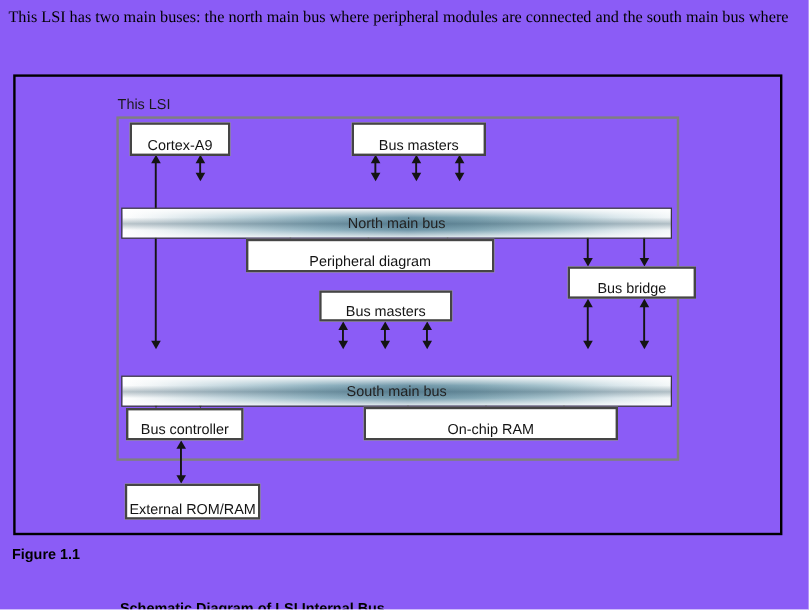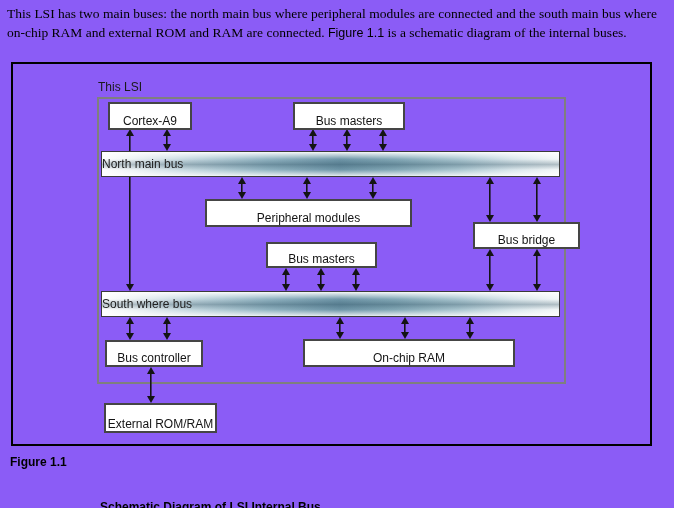--- a/index.html
+++ b/index.html
@@ -21,27 +21,27 @@
   .boundary{position:absolute;left:97px;top:97px;width:469px;height:287px;
             border:2px solid #7f7f7f;box-sizing:border-box;background:transparent;z-index:0;}
 
   
   .node{position:absolute;background:#fff;border:2px solid #454545;box-sizing:border-box;
         display:flex;align-items:flex-end;justify-content:center;
         font-size:12px;color:#141414;z-index:3;white-space:nowrap;}
 
   
   .bus{position:absolute;left:101px;width:459px;height:26px;border:1.5px solid #3a3a3a;
-       box-sizing:border-box;z-index:2;display:flex;align-items:center;
+       box-sizing:border-box;z-index:2;display:flex;align-items:center;justify-content:center;
        font-size:12px;color:#222;
        background:
          linear-gradient(to bottom, rgba(255,255,255,.92) 0%, rgba(255,255,255,0) 30%,
                          rgba(25,60,80,.30) 52%, rgba(255,255,255,0) 74%, rgba(255,255,255,.80) 100%),
          linear-gradient(to right, #fefefe 0%, #eff4f6 6%, #c2d6de 20%, #92b4c2 36%,
-                         #6f96a8 52%, #83a8b6 64%, #aac6d0 78%, #d9e6eb 90%, #f3f7f8 100%);}
+                         #6f96a8 52%, #83a8b6 64%, #aac6d0 78%, #d9e6eb 90%, #f3f7f8 100%); margin-top: 22px;}
   .bus span{position:relative;top:0;}
 
   
   .arr{position:absolute;width:8px;z-index:1;
        background:linear-gradient(#141414,#141414) no-repeat center/1.6px calc(100% - 9px);}
   .arr::before{content:"";position:absolute;top:0;left:0;
        border-left:4px solid transparent;border-right:4px solid transparent;
        border-bottom:7px solid #141414;}
   .arr::after{content:"";position:absolute;bottom:0;left:0;
        border-left:4px solid transparent;border-right:4px solid transparent;
@@ -52,43 +52,42 @@
   .caption .fig{position:absolute;left:10px;}
   .caption .title{position:absolute;left:100px;margin-top:45px;}
 </style>
 </head>
 <body>
 
 <div id="page">
 
   <div class="intro">
     <div class="line">This LSI has two main buses: the north main bus where peripheral modules are connected and the south main bus where</div>
-    <div class="line"><span>on-chip RAM and external ROM and RAM are connected. </span><span class="sans">Figure 1.1</span><span> is a schematic diagram of the internal buses.</span></div>
   </div>
 
   <div class="frame"></div>
 
   <div class="chip-label">This LSI</div>
   <div class="boundary"></div>
 
   <div class="bus" style="top:151px;">
     <span>North main bus</span>
   </div>
   <div class="bus" style="top:291px;">
-    <span>South where bus</span>
+    <span>South main bus</span>
   </div>
 
   <div class="node" style="left:108px;top:102px;width:84px;height:28px;">
       <span>Cortex-A9</span>
     </div>
   <div class="node" style="left:293px;top:102px;width:112px;height:28px;">
       <span>Bus masters</span>
     </div>
   <div class="node" style="left:205px;top:199px;width:207px;height:28px;">
-      <span>Peripheral modules</span>
+      <span>Peripheral diagram</span>
     </div>
   <div class="node" style="left:473px;top:222px;width:107px;height:27px;">
       <span>Bus bridge</span>
     </div>
   <div class="node" style="left:266px;top:242px;width:111px;height:26px;">
       <span>Bus masters</span>
     </div>
   <div class="node" style="left:105px;top:340px;width:98px;height:27px;">
       <span>Bus controller</span>
     </div>

